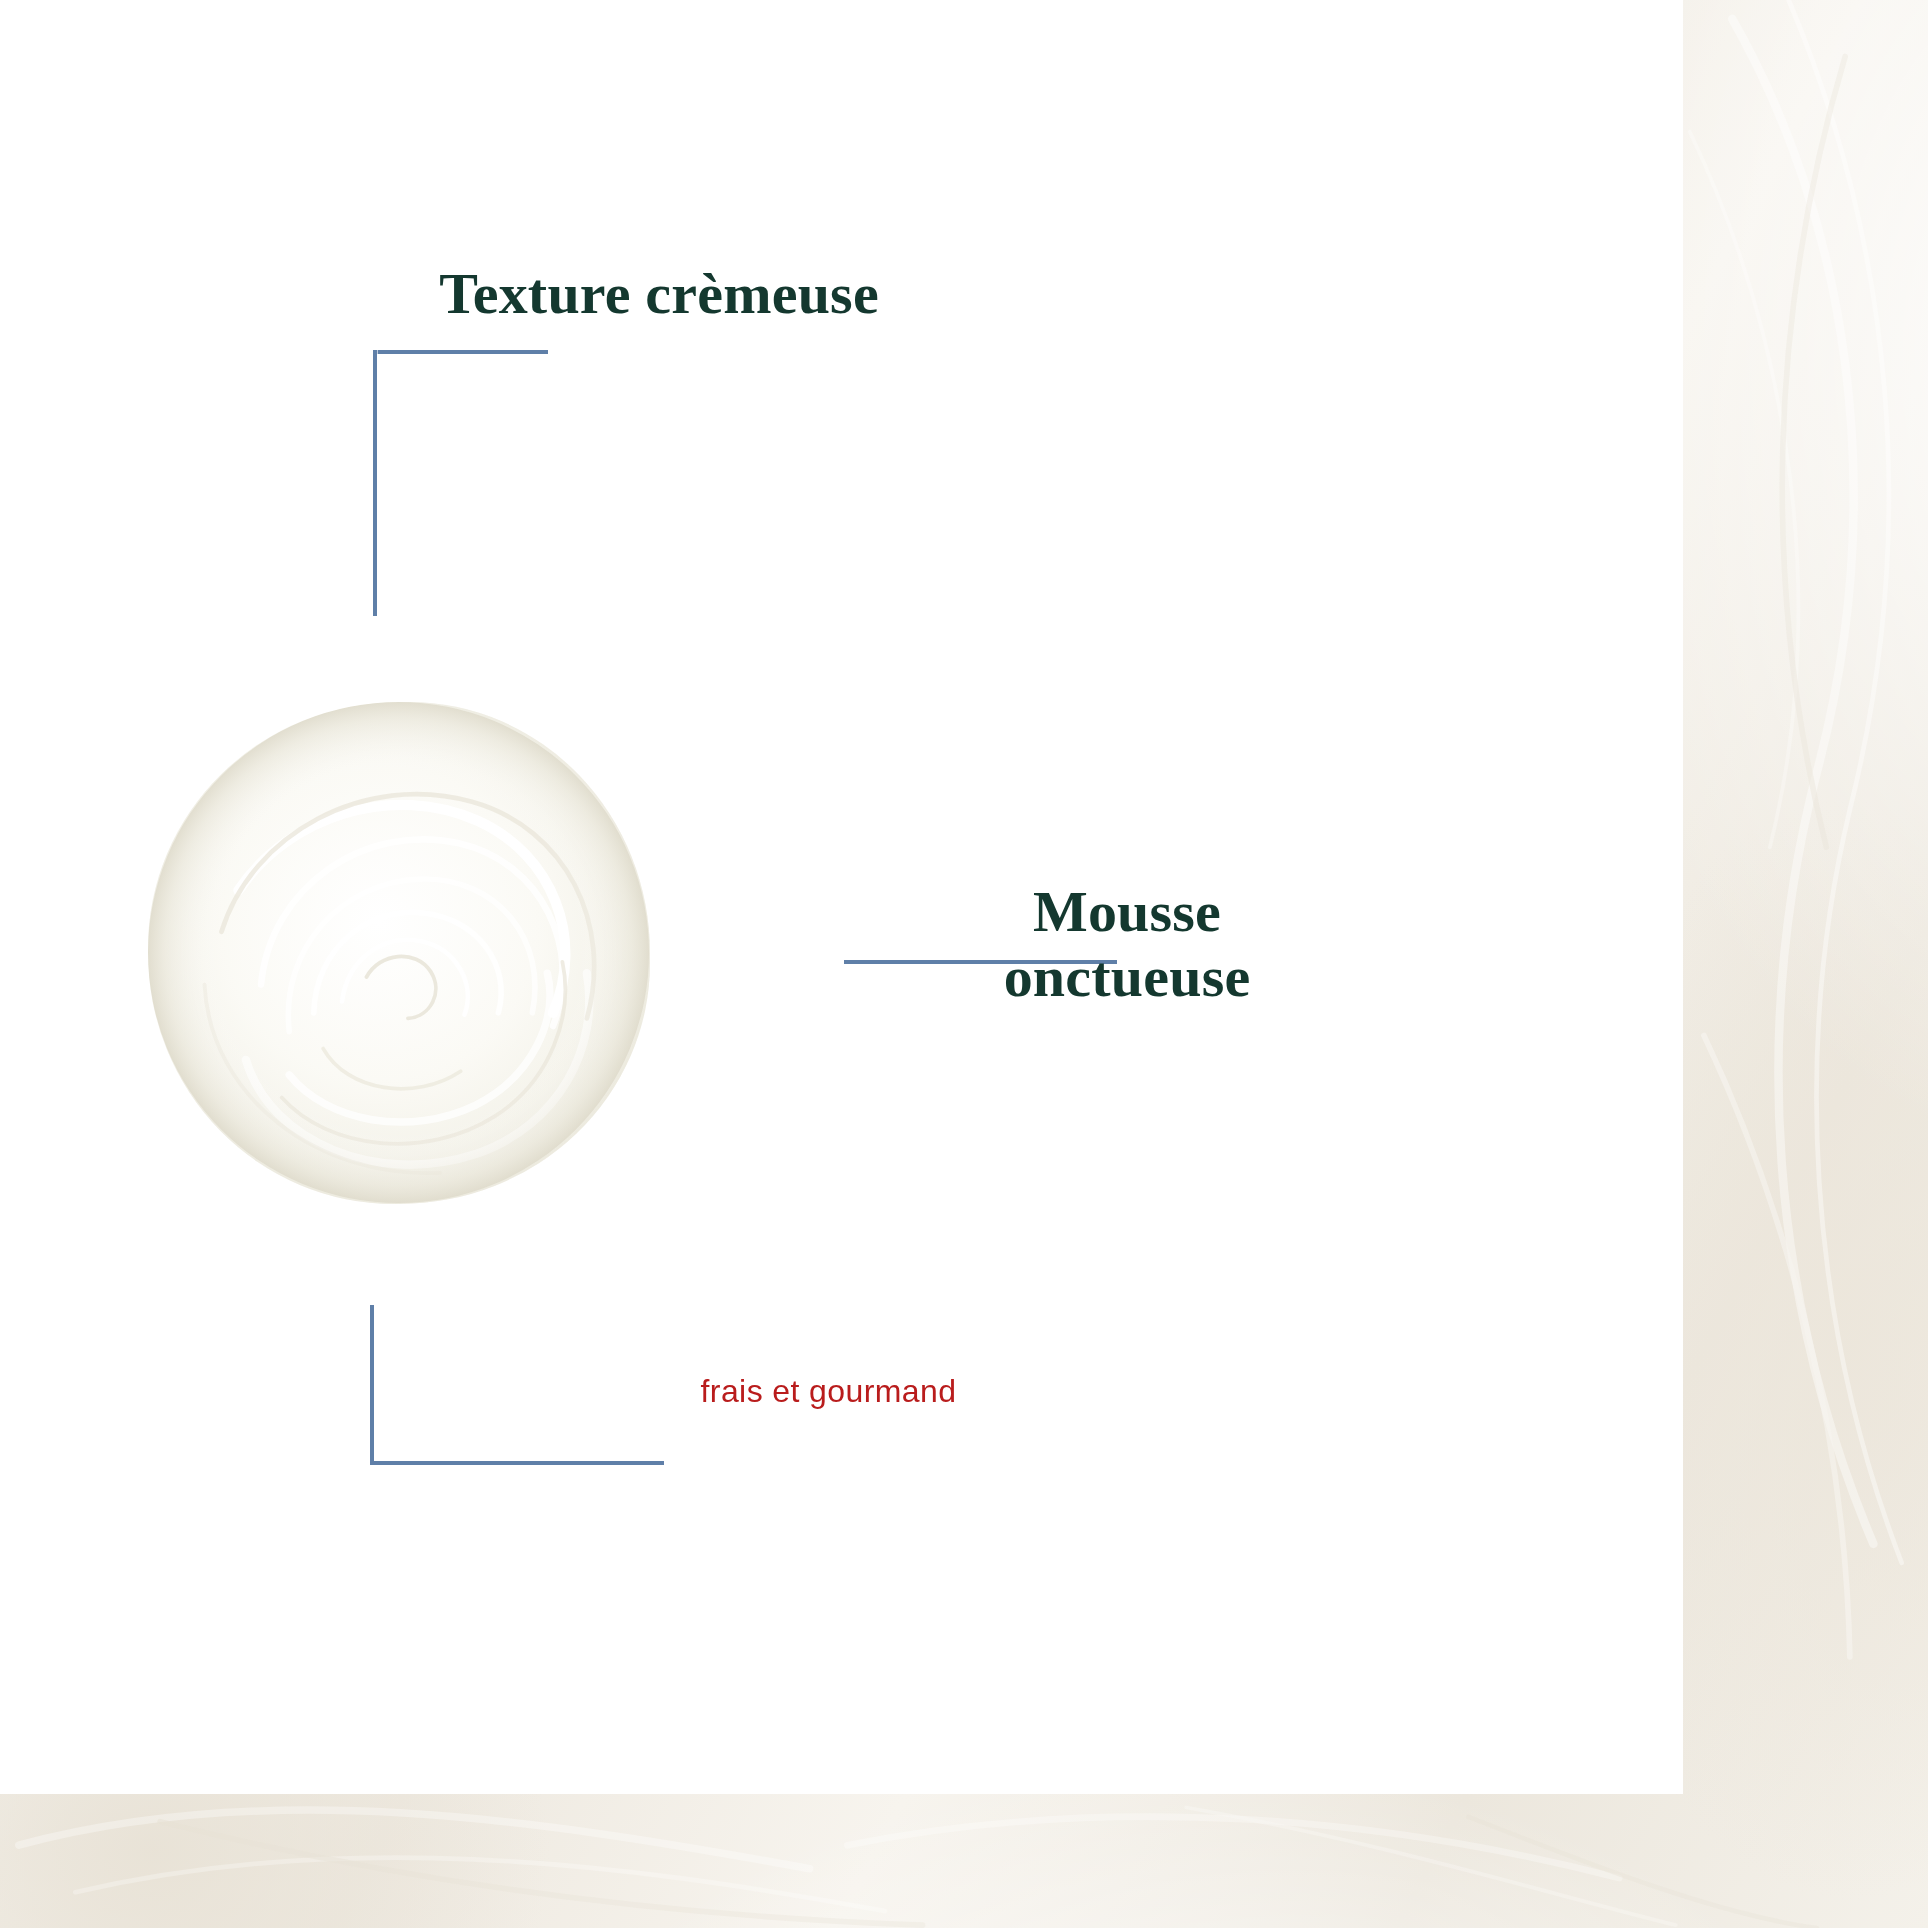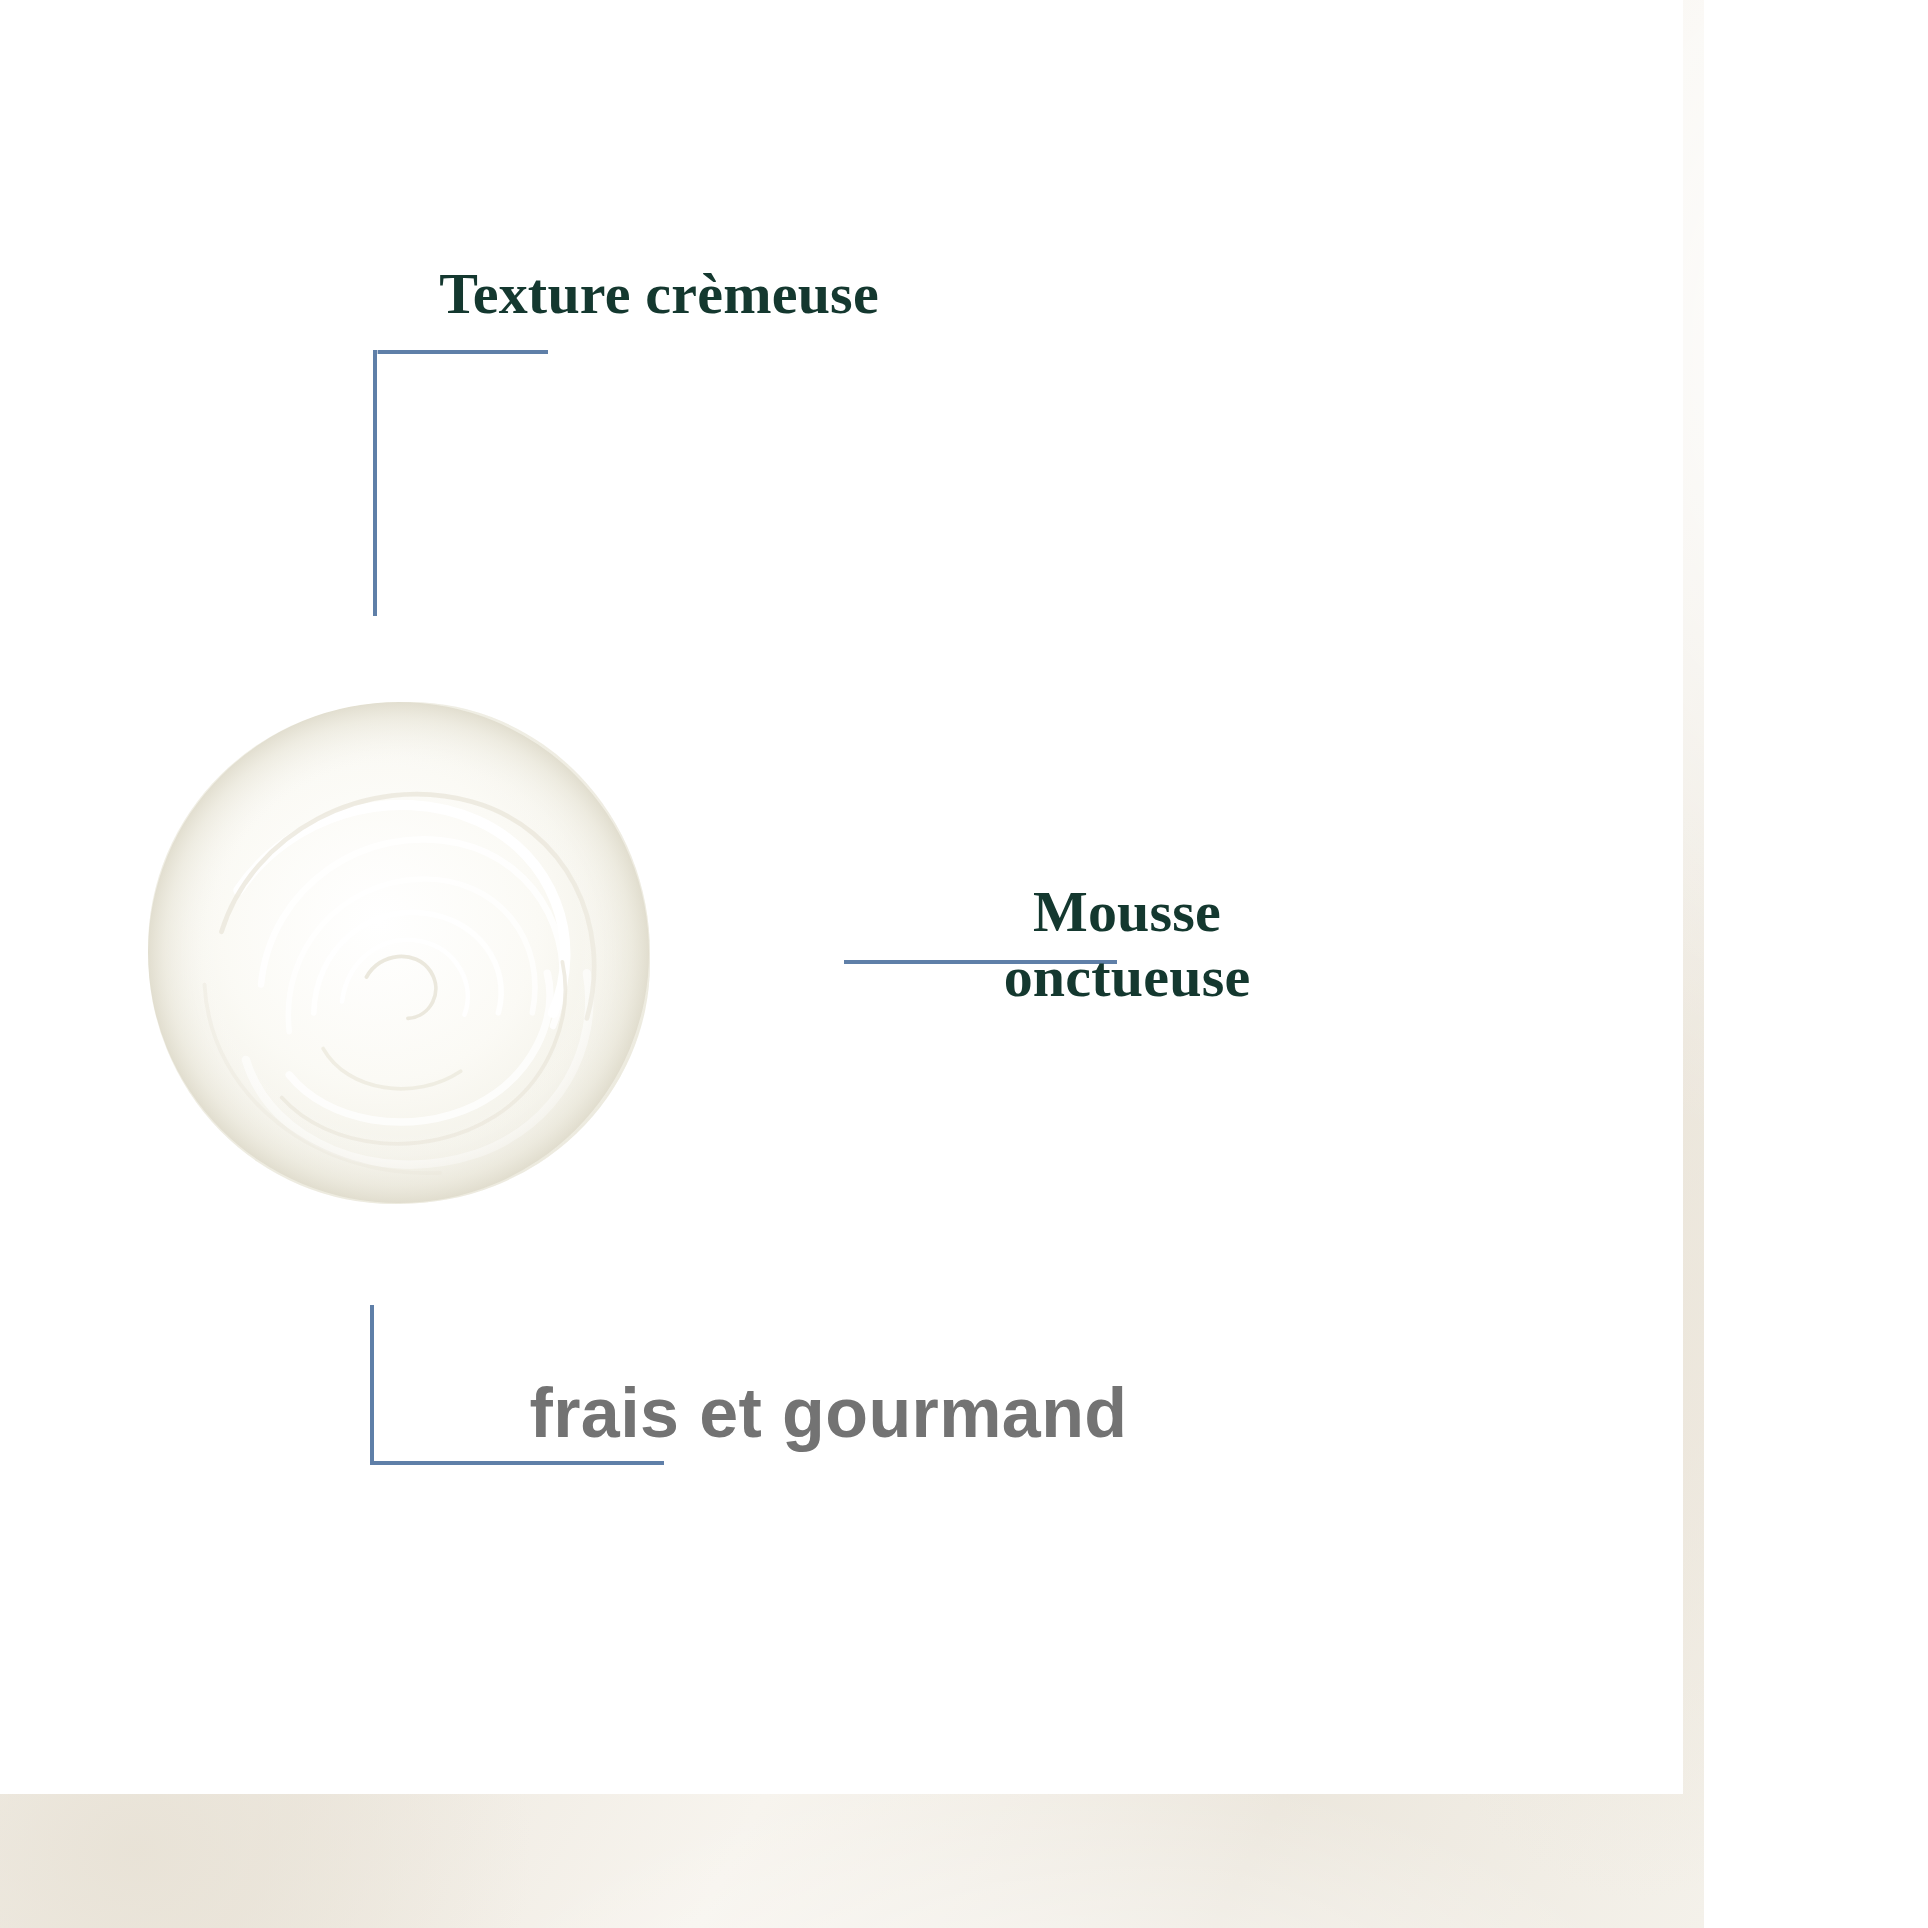--- a/index.html
+++ b/index.html
@@ -2,21 +2,21 @@
 <html style="font-size:15px"><head>
 <meta charset="utf-8">
 <style>
   html, body {
     margin: 0;
     padding: 0;
     background: #ffffff;
   }
   #stage {
     position: relative;
-    width: 1704px;
+    width: 1928px;
     height: 1928px;
     overflow: hidden;
     font-family: "Liberation Serif", serif;
     background: #f2eee7;
   }
 
   
   .bg-texture {
     position: absolute;
     inset: 0;
@@ -84,24 +84,24 @@
     font-family: "Liberation Serif", serif;
     font-weight: 700;
     font-size: 58px;
     line-height: 1.12;
     color: #14382f;
     letter-spacing: 0.2px;
   }
   .label .subline {
     margin: 3.8px 0 0 0;
     font-family: "Liberation Sans", sans-serif;
-    font-weight: 700;
-    font-size: 70px;
+    font-weight: 400;
+    font-size: 32px;
     line-height: 1.12;
-    color: #737373;
+    color: #b91c1c;
     letter-spacing: 0.4px;
   }
 
   #label-texture {
     left: 414px;
     top: 262px;
     width: 490px;
     text-align: center;
   }
   #label-mousse {

